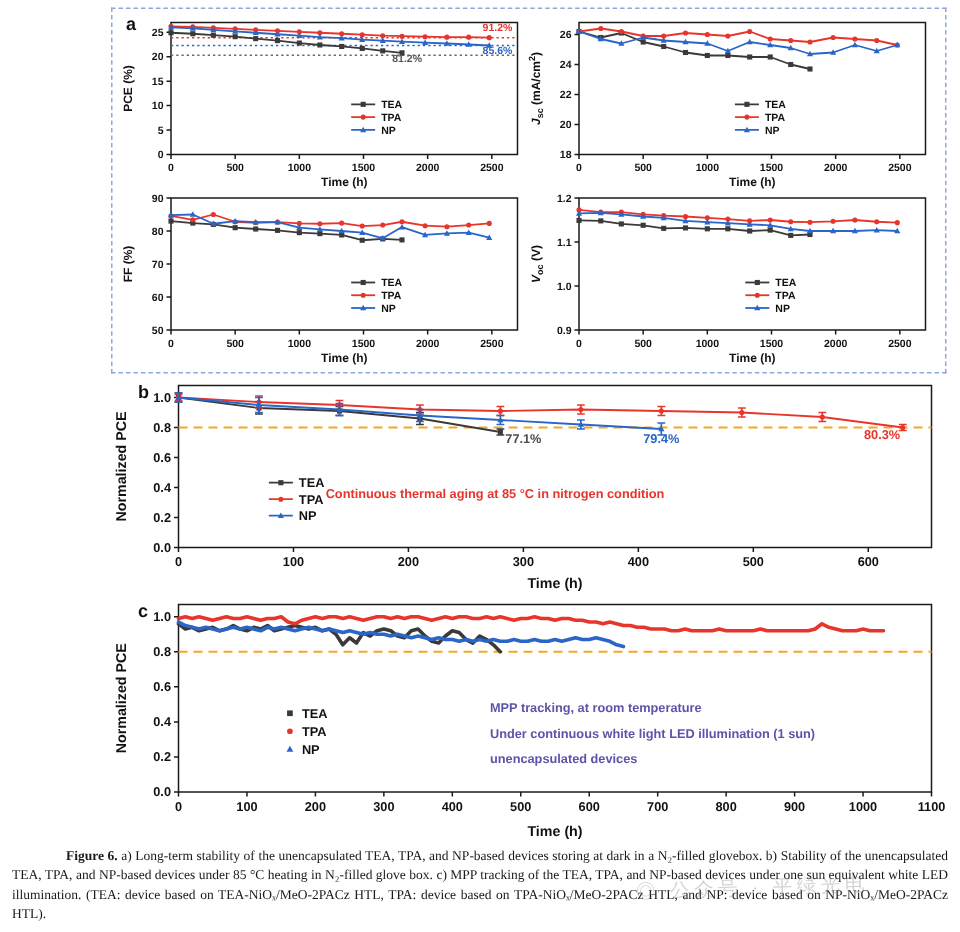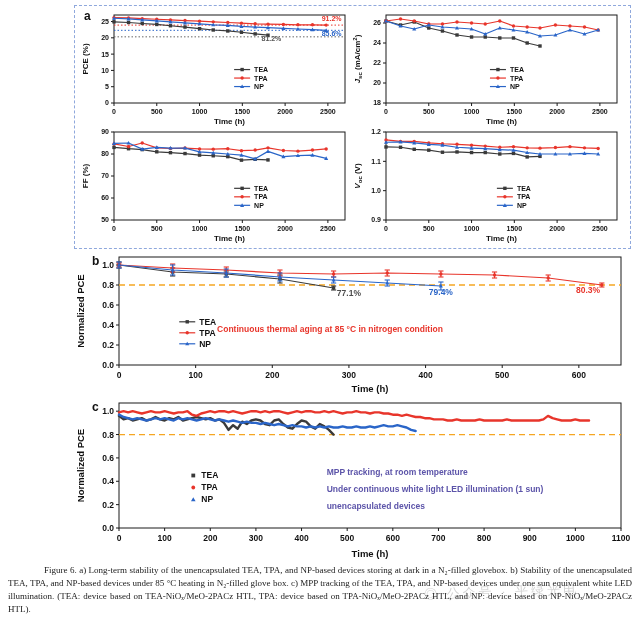--- a/index.html
+++ b/index.html
@@ -15,21 +15,21 @@
   svg.chart{position:absolute;}
   #chart-pce{left:80px;top:10px;}
   #chart-jsc{left:352px;top:10px;}
   #chart-ff{left:80px;top:127px;}
   #chart-voc{left:352px;top:127px;}
   #chart-thermal{left:75px;top:251px;}
   #chart-mpp{left:75px;top:397px;}
   #caption{position:absolute;left:8px;top:564px;width:624px;
         font-family:"Liberation Serif",serif;font-size:9px;line-height:1.43;
         color:#1a1a1a;text-align:justify;margin:0;}
-  #caption .cap-bold{font-weight:normal;padding-left:36px;}
+  #caption .cap-bold{font-weight:bold;padding-left:36px;}
   #watermark{position:absolute;left:424px;top:582px;width:216px;
         font-size:13px;letter-spacing:3px;color:#777;opacity:.32;
         transform:rotate(-2deg);pointer-events:none;white-space:nowrap;}
 </style>
 </head>
 <body>
 
 <div id="page">
   <div id="panel-a-box"></div>
 

